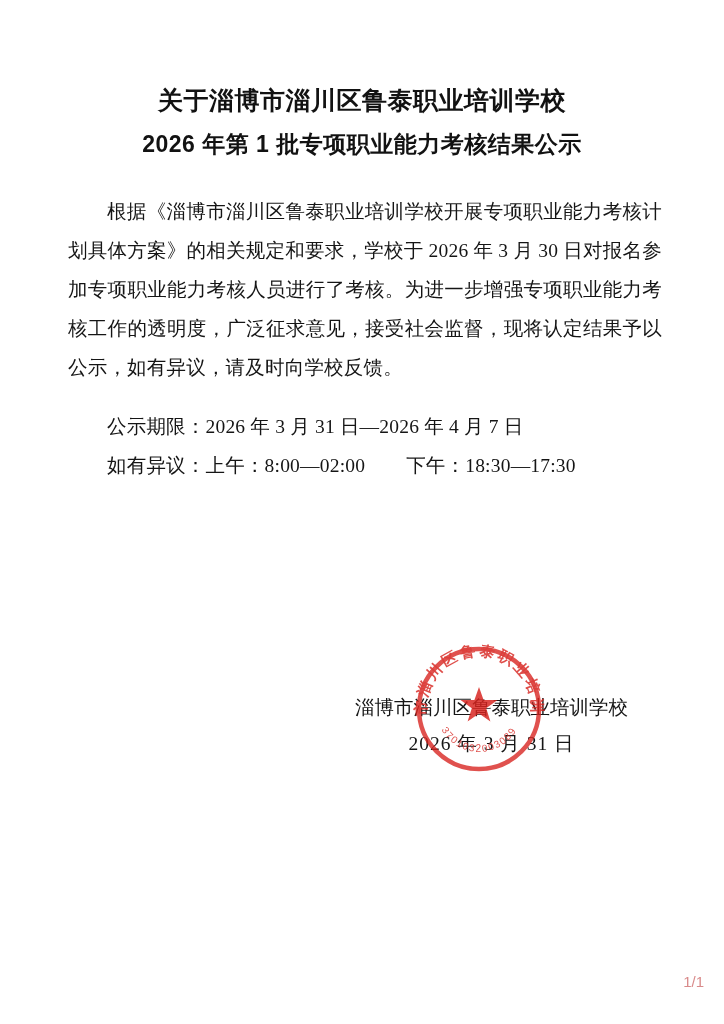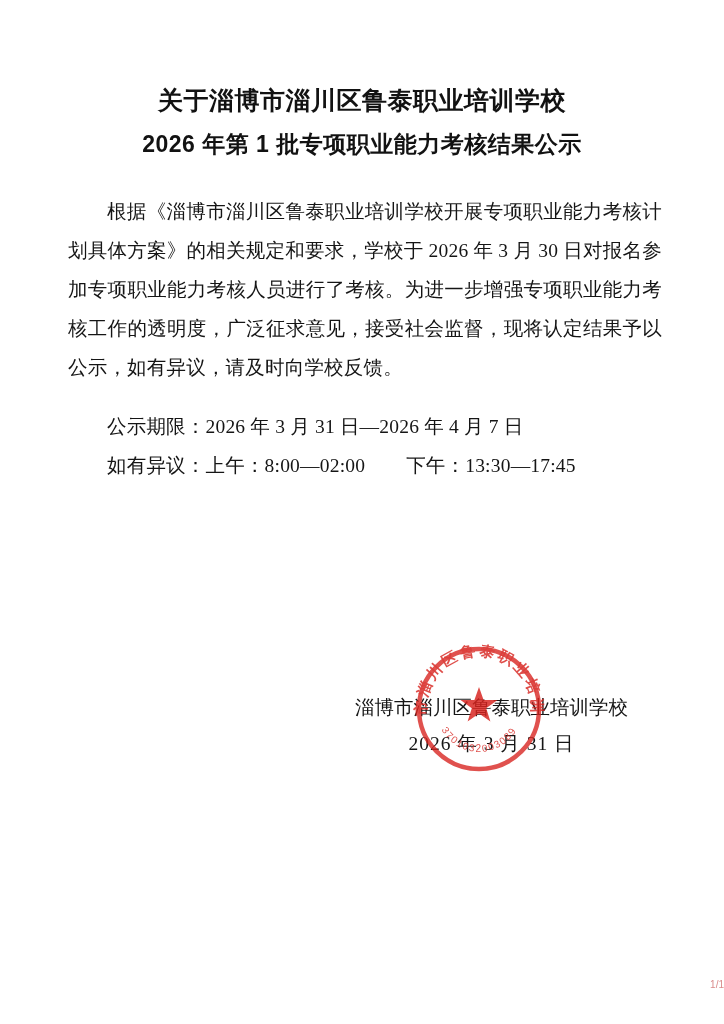--- a/index.html
+++ b/index.html
@@ -105,23 +105,23 @@
     opacity: 0.88;
   }
   .seal svg {
     display: block;
     width: 150px;
     height: 150px;
   }
 
   .corner-mark {
     position: absolute;
-    right: 0;
+    right: 20px;
     bottom: 34px;
-    font-size: 10px;
+    font-size: 15px;
     color: #d98b8b;
     font-family: "Liberation Sans", "DejaVu Sans", sans-serif;
   }
 </style>
 </head>
 <body>
 
 <div class="page">
 
   <h1 class="doc-title">
@@ -130,21 +130,21 @@
   </h1>
 
   <div class="body-block">
     <p class="para">根据《淄博市淄川区鲁泰职业培训学校开展专项职业能力考核计划具体方案》的相关规定和要求，学校于 2026 年 3 月 30 日对报名参加专项职业能力考核人员进行了考核。为进一步增强专项职业能力考核工作的透明度，广泛征求意见，接受社会监督，现将认定结果予以公示，如有异议，请及时向学校反馈。</p>
 
     <div class="info-lines">
       <p>
         <span>公示期限：</span><span>2026 年 3 月 31 日—2026 年 4 月 7 日</span>
       </p>
       <p>
-        <span>如有异议：</span><span>上午：8:00—02:00</span><span class="gap"></span><span>下午：13:30—17:45</span>
+        <span>如有异议：</span><span>上午：8:00—02:00</span><span class="gap"></span><span>下午：18:30—17:30</span>
       </p>
     </div>
   </div>
 
   <div class="signature">
     <span class="sig-line">淄博市淄川区鲁泰职业培训学校</span>
     <span class="sig-line sig-date">2026 年 3 月 31 日</span>
   </div>
 
   <div class="seal">

